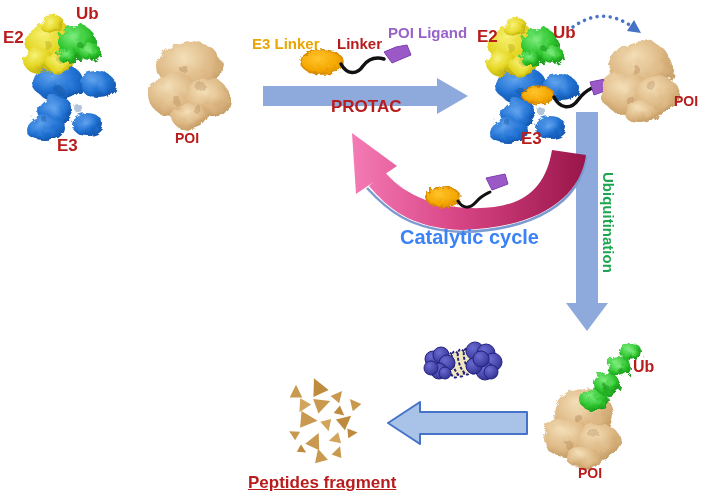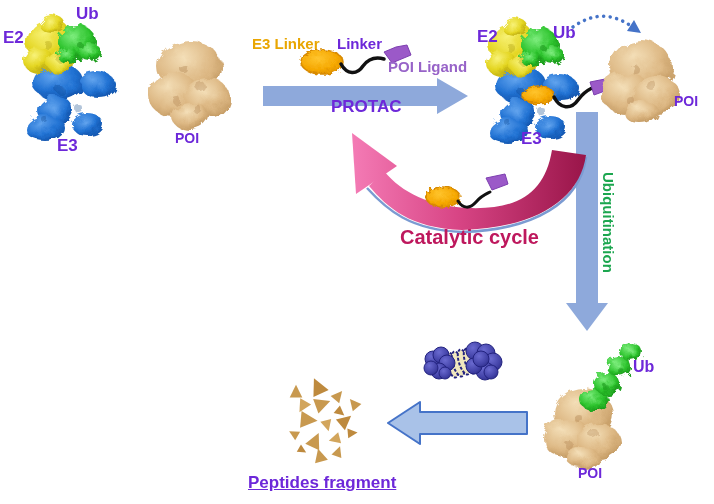--- a/index.html
+++ b/index.html
@@ -1,25 +1,25 @@
 <!DOCTYPE html>
 <html><head>
 <meta charset="utf-8">
 <title>PROTAC mechanism diagram</title>
 <style>
   html,body{margin:0;padding:0;background:#fff;}
   .stage{position:relative;width:714px;height:504px;background:#ffffff;overflow:hidden;
          font-family:"Liberation Sans",sans-serif;}
   .stage svg{position:absolute;left:0;top:0;}
-  .lbl{position:absolute;font-weight:bold;color:#6d28d9;white-space:nowrap;line-height:1;
+  .lbl{position:absolute;font-weight:bold;color:#b91c1c;white-space:nowrap;line-height:1;
        font-family:"Liberation Sans",sans-serif;}
   .lbl.orange{color:#E9A602;}
   .lbl.purple{color:#9763C8;}
   .lbl.green-vert{color:#1CA64F;writing-mode:vertical-rl;}
-  .lbl.darkred{color:#be185d;}
+  .lbl.darkred{color:#3b82f6;}
   .fs15{font-size:15px;} .fs16{font-size:16px;} .fs17{font-size:17px;}
   .fs18{font-size:14px;} .fs20{font-size:20px;}
 </style>
 </head>
 <body>
 
 <div class="stage">
 
 <svg width="714" height="504" viewBox="0 0 714 504">
   <defs>
@@ -233,21 +233,21 @@
   </g>
 </svg>
 
 <div class="lbl fs17" style="left:76px;top:5px;">Ub</div>
 <div class="lbl fs17" style="left:3px;top:29px;">E2</div>
 <div class="lbl fs17" style="left:57px;top:137px;">E3</div>
 <div class="lbl fs18" style="left:175px;top:131px;">POI</div>
 
 <div class="lbl fs15 orange" style="left:252px;top:36px;">E3 Linker</div>
 <div class="lbl fs15" style="left:337px;top:36px;">Linker</div>
-<div class="lbl fs15 purple" style="left:388px;top:25px;margin-top:34px;">POI Ligand</div>
+<div class="lbl fs15 purple" style="left:388px;top:25px;">POI Ligand</div>
 <div class="lbl fs17" style="left:331px;top:98px;">PROTAC</div>
 
 <div class="lbl fs17" style="left:477px;top:28px;">E2</div>
 <div class="lbl fs17" style="left:553px;top:24px;">Ub</div>
 <div class="lbl fs17" style="left:521px;top:130px;">E3</div>
 <div class="lbl fs18" style="left:674px;top:94px;">POI</div>
 
 <div class="lbl fs15 green-vert" style="left:601px;top:172px;">Ubiquitination</div>
 <div class="lbl fs20 darkred" style="left:400px;top:227px;">Catalytic cycle</div>
 

